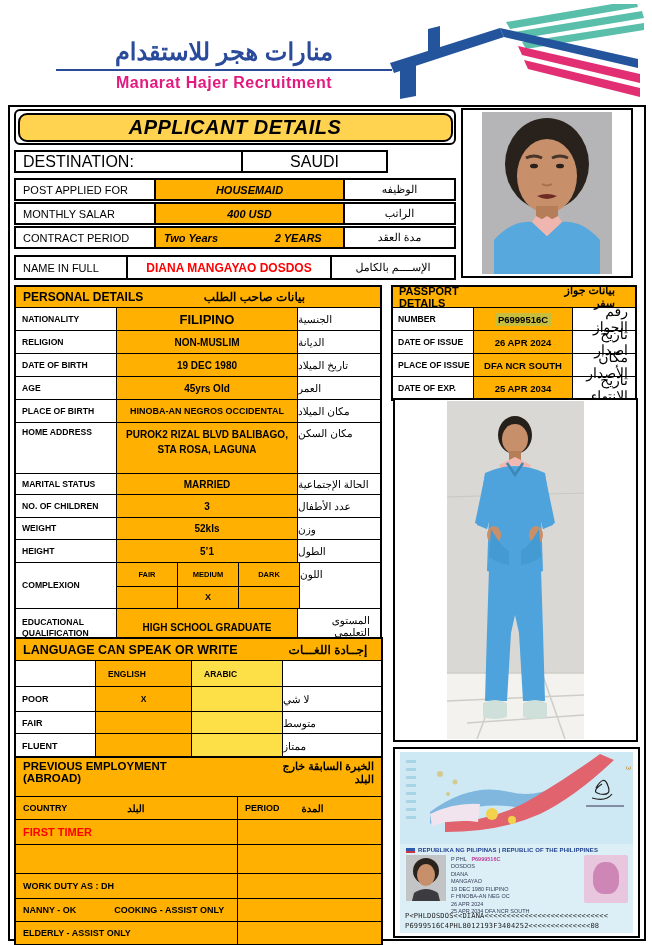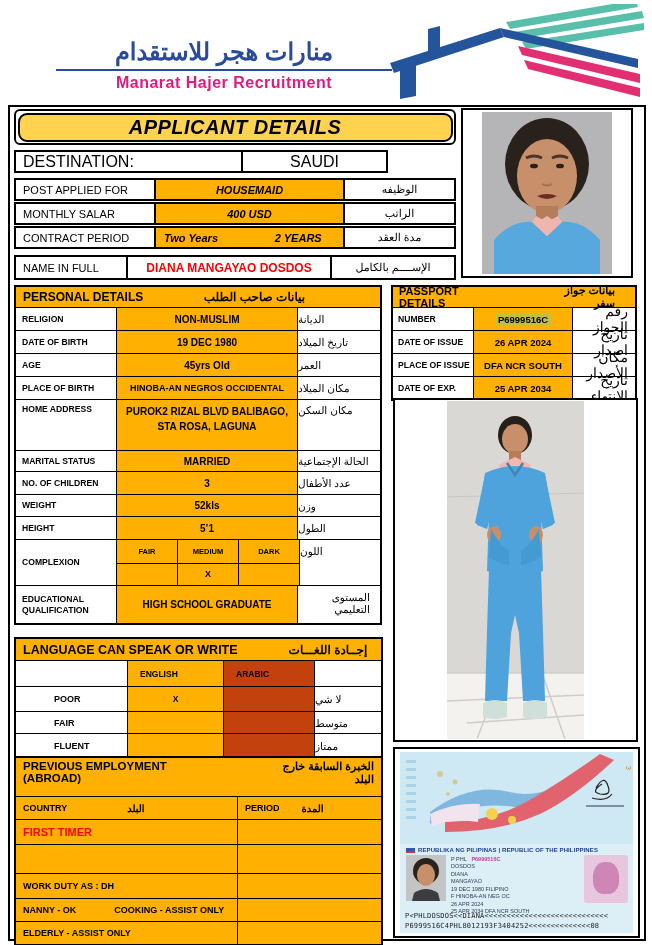--- a/index.html
+++ b/index.html
@@ -72,23 +72,23 @@
   .pp-lab{width:80px;font-size:8.6px;font-weight:bold;padding-left:5px;}
   .pp-val{width:100px;background:#FFB000;font-weight:bold;font-size:9.5px;justify-content:center;
           border-left:1.5px solid #000;border-right:1.5px solid #000;}
   .pp-ar{flex:1;justify-content:flex-end;padding-right:7px;font-size:14px;}
   .hl{background:#C8BE3E;padding:1px 3px;}
 
   
   .language{left:14px;top:637px;width:369px;}
   .language .sec-head{height:21px;font-size:12.5px;padding:0 7px;}
   .language .sec-head .ar{margin-left:14px;font-size:12px;}
-  .l-lab{width:79px;font-size:9px;font-weight:bold;padding-left:6px;margin-left:32px;}
+  .l-lab{width:79px;font-size:9px;font-weight:bold;padding-left:6px;}
   .l-c1{width:97px;background:#FFB000;justify-content:flex-start;padding-left:12px;font-size:8.5px;font-weight:bold;border-left:1.5px solid #000;border-right:1.5px solid #000;box-sizing:border-box;}
-  .l-c2{width:91px;background:#c2410c;justify-content:flex-start;padding-left:12px;font-size:8.5px;font-weight:bold;border-right:1.5px solid #000;box-sizing:border-box;}
+  .l-c2{width:91px;background:#fde047;justify-content:flex-start;padding-left:12px;font-size:8.5px;font-weight:bold;border-right:1.5px solid #000;box-sizing:border-box;}
   .l-ar{flex:1;justify-content:flex-end;padding-right:8px;font-size:10.5px;}
   .l-x{justify-content:center !important;padding-left:0 !important;}
 
   
   .employment{left:14px;top:756px;width:369px;}
   .employment .sec-head{height:36px;font-size:11.5px;padding:2px 7px 0 7px;align-items:flex-start;}
   .employment .sec-head .ar{margin-left:8px;font-size:11px;}
   .e-l{width:222px;background:#FFB000;border-right:1.5px solid #000;padding-left:7px;font-size:9px;font-weight:bold;box-sizing:border-box;}
   .e-r{flex:1;background:#FFB000;}
   .e-ar-inline{margin-left:60px;font-weight:bold;font-size:10px;}
@@ -174,20 +174,25 @@
   <div class="n-val">DIANA MANGAYAO DOSDOS</div>
   <div class="n-ar ar">الإســــم بالكامل</div>
 </div>
 
 <div class="abs sec personal">
   <div class="sec-head">
     <span>PERSONAL DETAILS</span>
     <span class="ar">بيانات صاحب الطلب</span>
   </div>
 
+  <div class="prow" style="height:22px">
+    <div class="pcell p-lab">NATIONALITY</div>
+    <div class="pcell p-val" style="font-size:13px">FILIPINO</div>
+    <div class="pcell p-ar ar">الجنسية</div>
+  </div>
   <div class="prow" style="height:22px">
     <div class="pcell p-lab">RELIGION</div>
     <div class="pcell p-val">NON-MUSLIM</div>
     <div class="pcell p-ar ar">الديانة</div>
   </div>
   <div class="prow" style="height:22px">
     <div class="pcell p-lab">DATE OF BIRTH</div>
     <div class="pcell p-val">19 DEC 1980</div>
     <div class="pcell p-ar ar">تاريخ الميلاد</div>
   </div>

